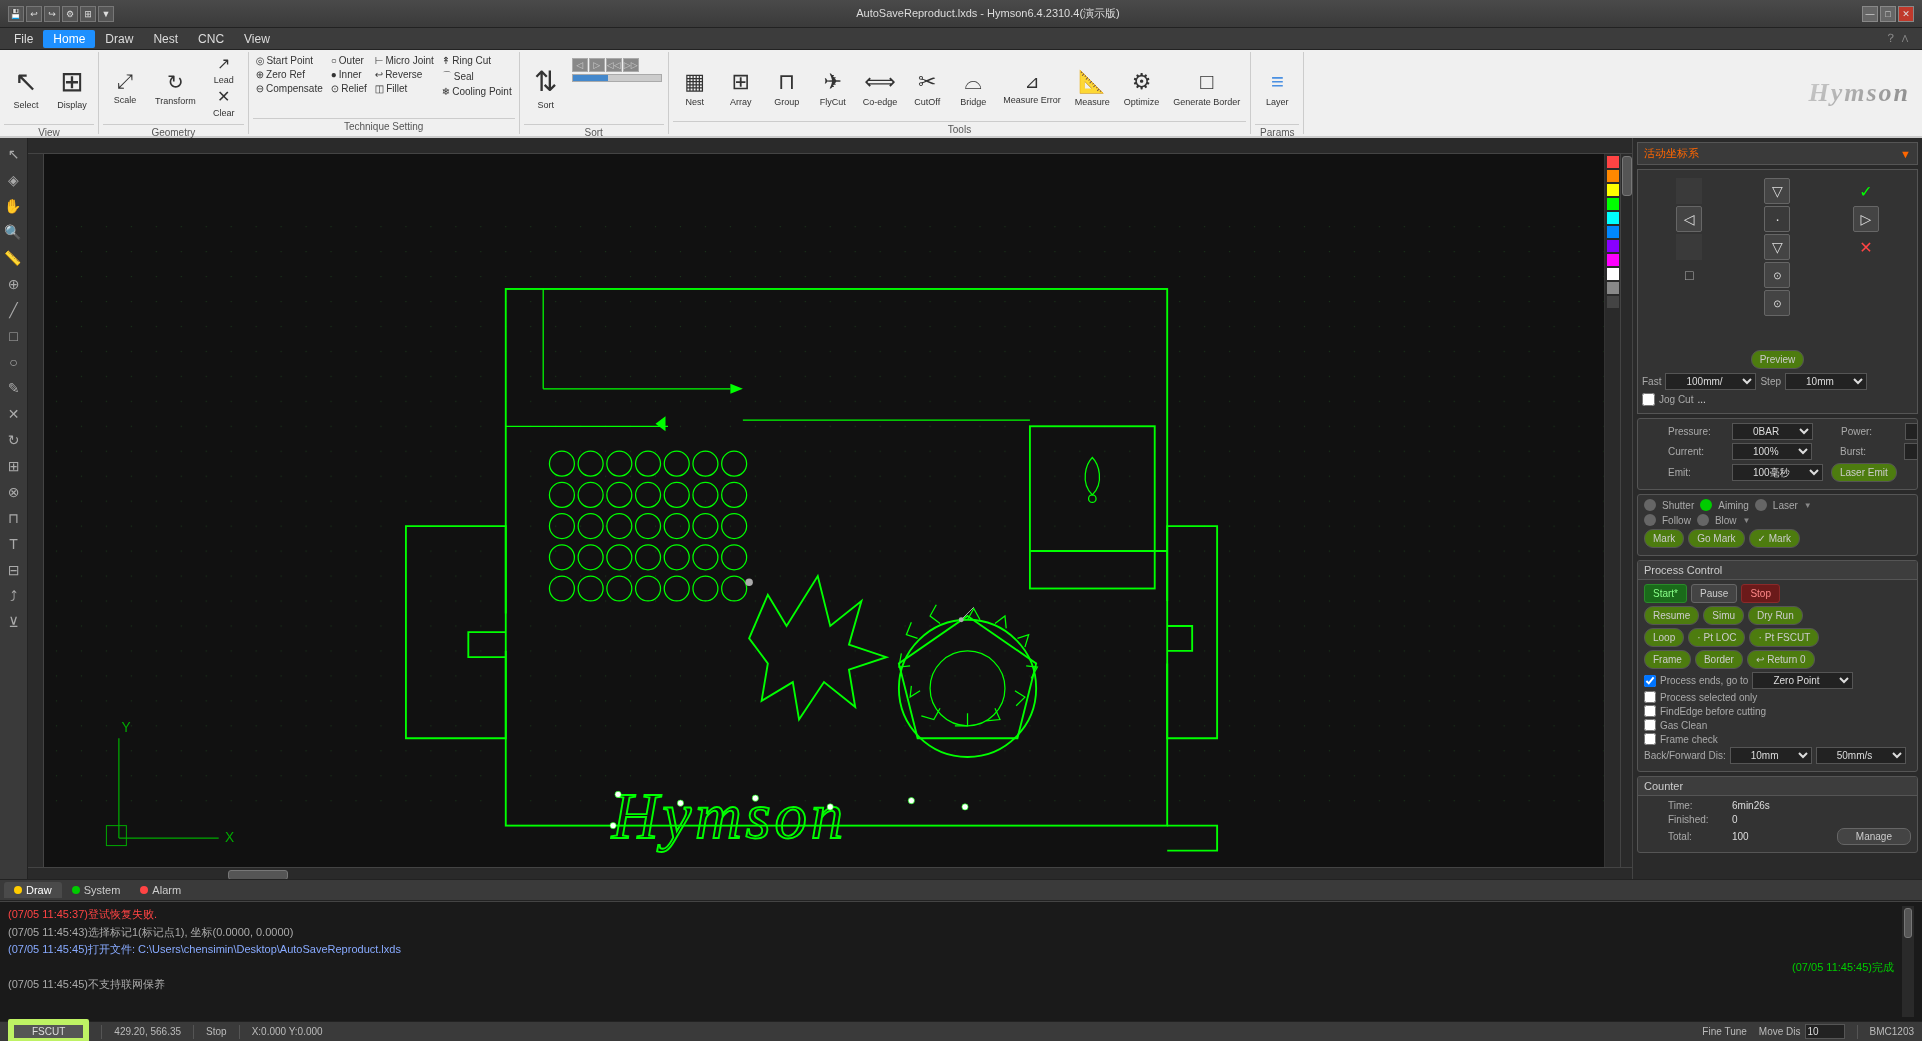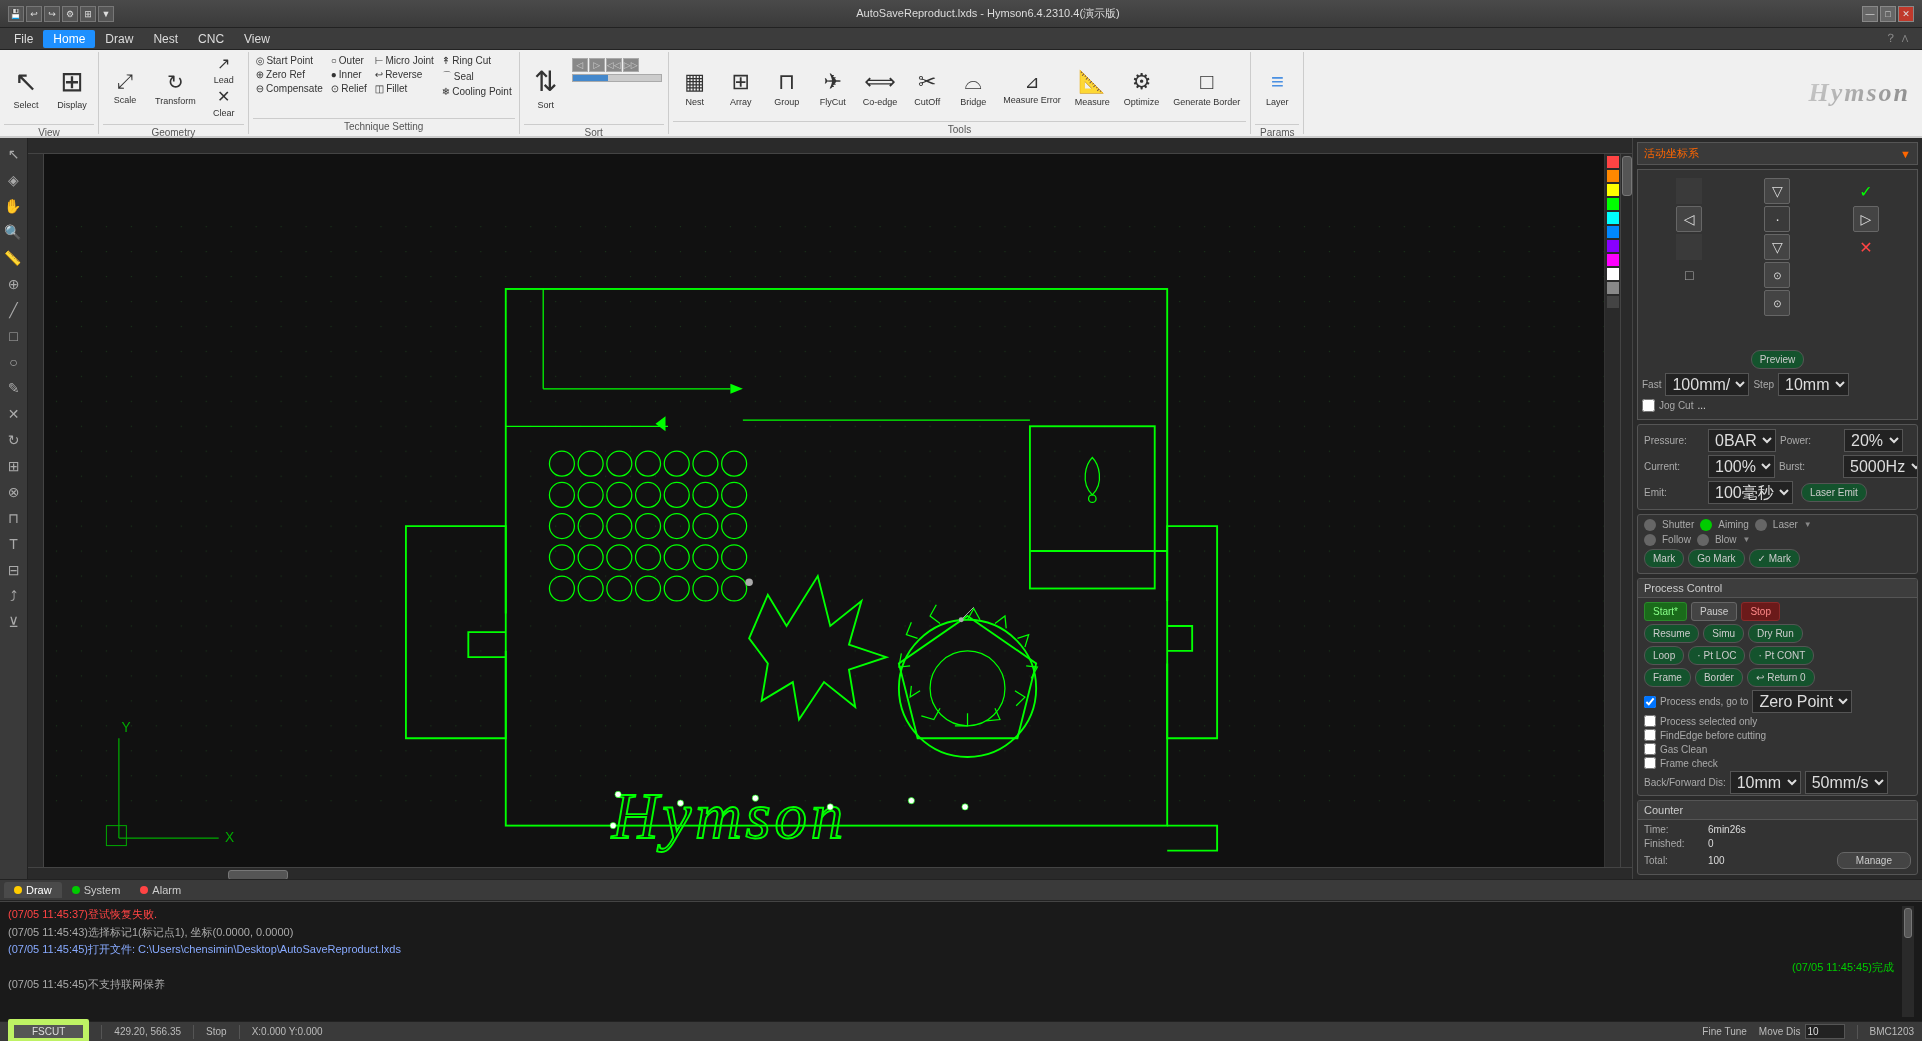--- a/index.html
+++ b/index.html
@@ -166,27 +166,27 @@
       border-bottom: 1px solid #555;
     }
     .panel-section-body { padding: 4px 6px; }
 
     .form-row {
       display: flex;
       align-items: center;
       gap: 4px;
       margin-bottom: 3px;
     }
-    .form-label { color: #aaa; font-size: 10px; min-width: 60px; }
+    .form-label { color: #aaa; font-size: 10px; min-width: 60px; margin-left: 24px; }
     .form-select {
       background: #222;
       border: 1px solid #555;
       color: #ddd;
-      padding: 1px 2px;
-      font-size: 16px;
+      padding: 1px 16px;
+      font-size: 10px;
     }
     .indicator {
       width: 12px;
       height: 12px;
       border-radius: 50%;
       display: inline-block;
     }
     .ind-gray { background: #666; }
     .ind-green { background: #00cc00; }
 
@@ -205,21 +205,21 @@
       border-radius: 3px;
       cursor: pointer;
       font-size: 10px;
       display: inline-flex;
       align-items: center;
       gap: 3px;
     }
     .btn-green { background: #1a6b1a; color: #88ff88; border-color: #2a8a2a; }
     .btn-gray { background: #444; color: #ccc; border-color: #666; }
     .btn-red { background: #6b1a1a; color: #ff8888; border-color: #8a2a2a; }
-    .btn-dark { background: #14532d; color: #ccc; border-color: #555; border-radius: 9px; }
+    .btn-dark { background: #4d7c0f; color: #ccc; border-color: #555; border-radius: 9px; }
 
     .row-btns { display: flex; gap: 4px; flex-wrap: wrap; margin-bottom: 3px; }
     .color-swatch {
       width: 12px;
       height: 12px;
       cursor: pointer;
     }
 
     
     #bottom-tabs {
@@ -962,21 +962,21 @@
                 <button class="proc-btn btn-dark">Dry Run</button>
               </div>
               <div class="row-btns">
                 <button class="proc-btn btn-dark">Loop</button>
                 <button class="proc-btn btn-dark">
                   <span>·</span>
                   <span>Pt LOC</span>
                 </button>
                 <button class="proc-btn btn-dark">
                   <span>·</span>
-                  <span>Pt CONT</span>
+                  <span>Pt FSCUT</span>
                 </button>
               </div>
               <div class="row-btns">
                 <button class="proc-btn btn-dark">Frame</button>
                 <button class="proc-btn btn-dark">Border</button>
                 <button class="proc-btn btn-dark">
                   <span>↩</span>
                   <span>Return 0</span>
                 </button>
               </div>

